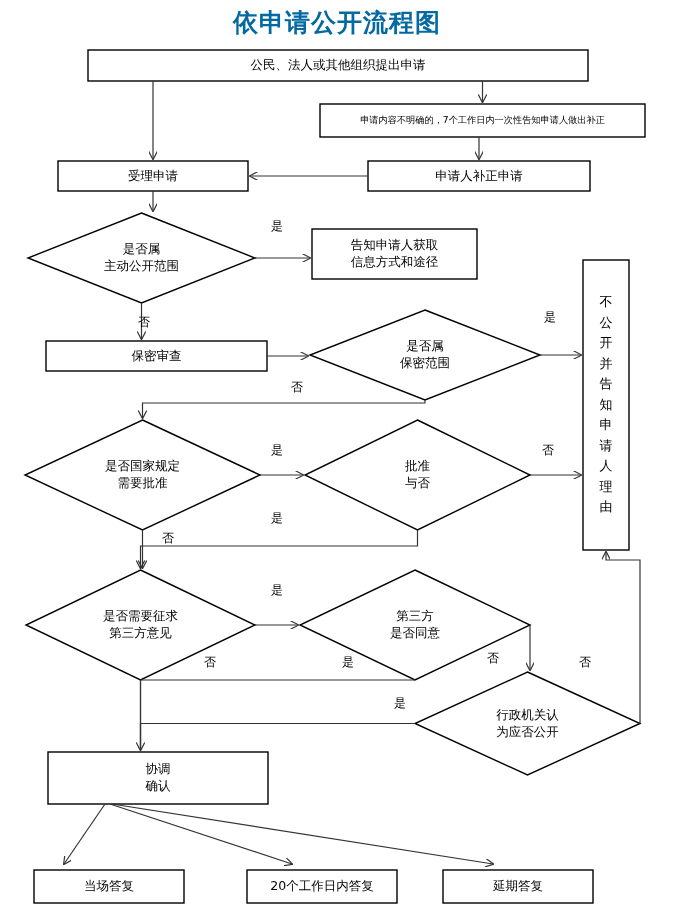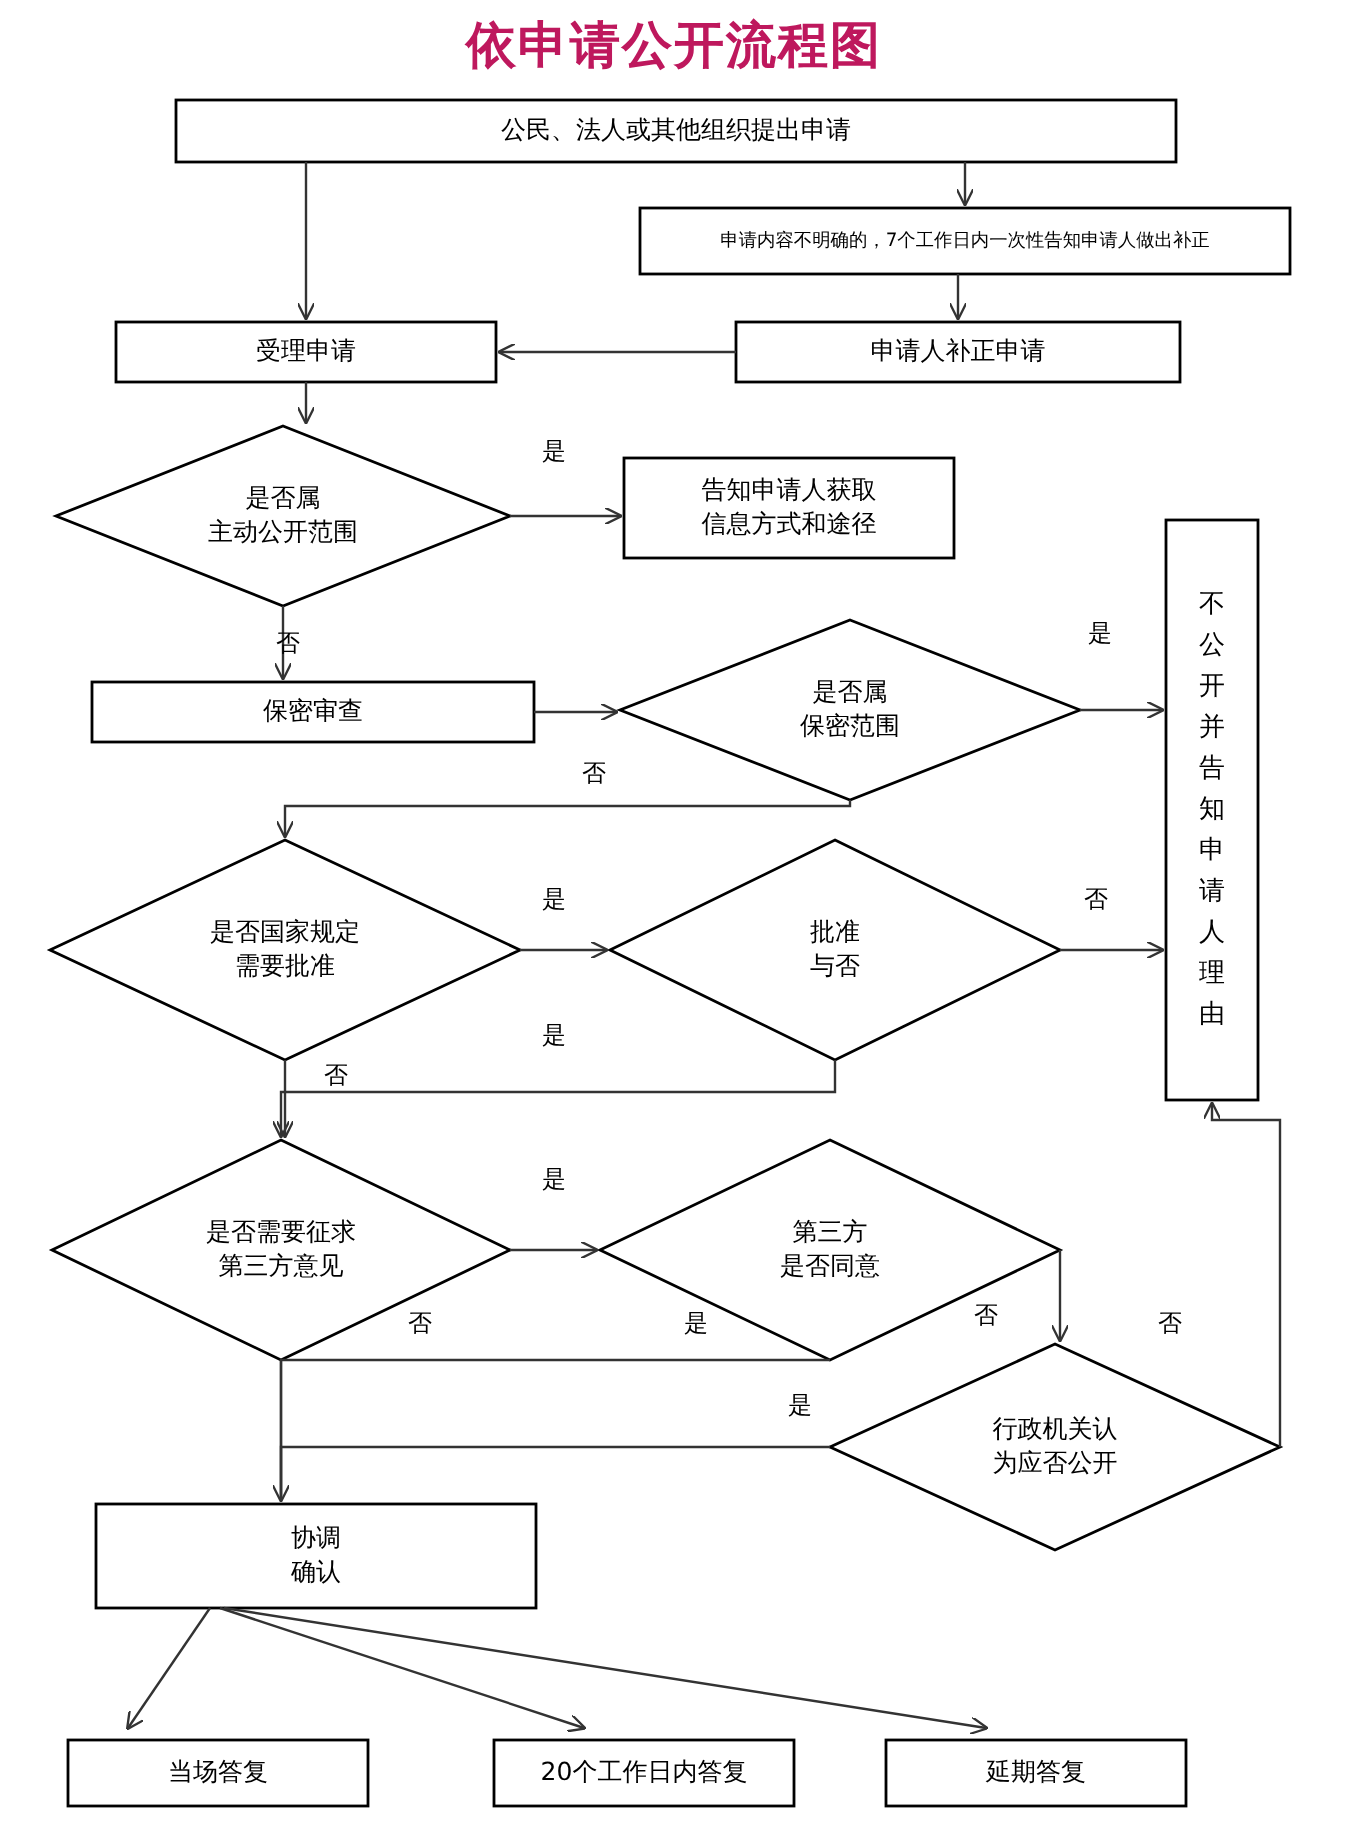--- a/index.html
+++ b/index.html
@@ -28,21 +28,21 @@
   .page-title {
     position: absolute;
     top: 6px;
     left: 0;
     width: 674px;
     text-align: center;
     font-family: "DejaVu Serif", "Liberation Serif", serif;
     font-weight: bold;
     font-size: 25px;
     letter-spacing: 1px;
-    color: #be185d;
+    color: #0369a1;
   }
   .shape-line { fill: none; stroke: #000000; stroke-width: 1.4; }
   .conn { fill: none; stroke: #333333; stroke-width: 1.2; }
   .node-text {
     font-family: "DejaVu Sans", "Liberation Sans", sans-serif;
     font-size: 12.5px;
     fill: #000;
     text-anchor: middle;
     dominant-baseline: middle;
   }

